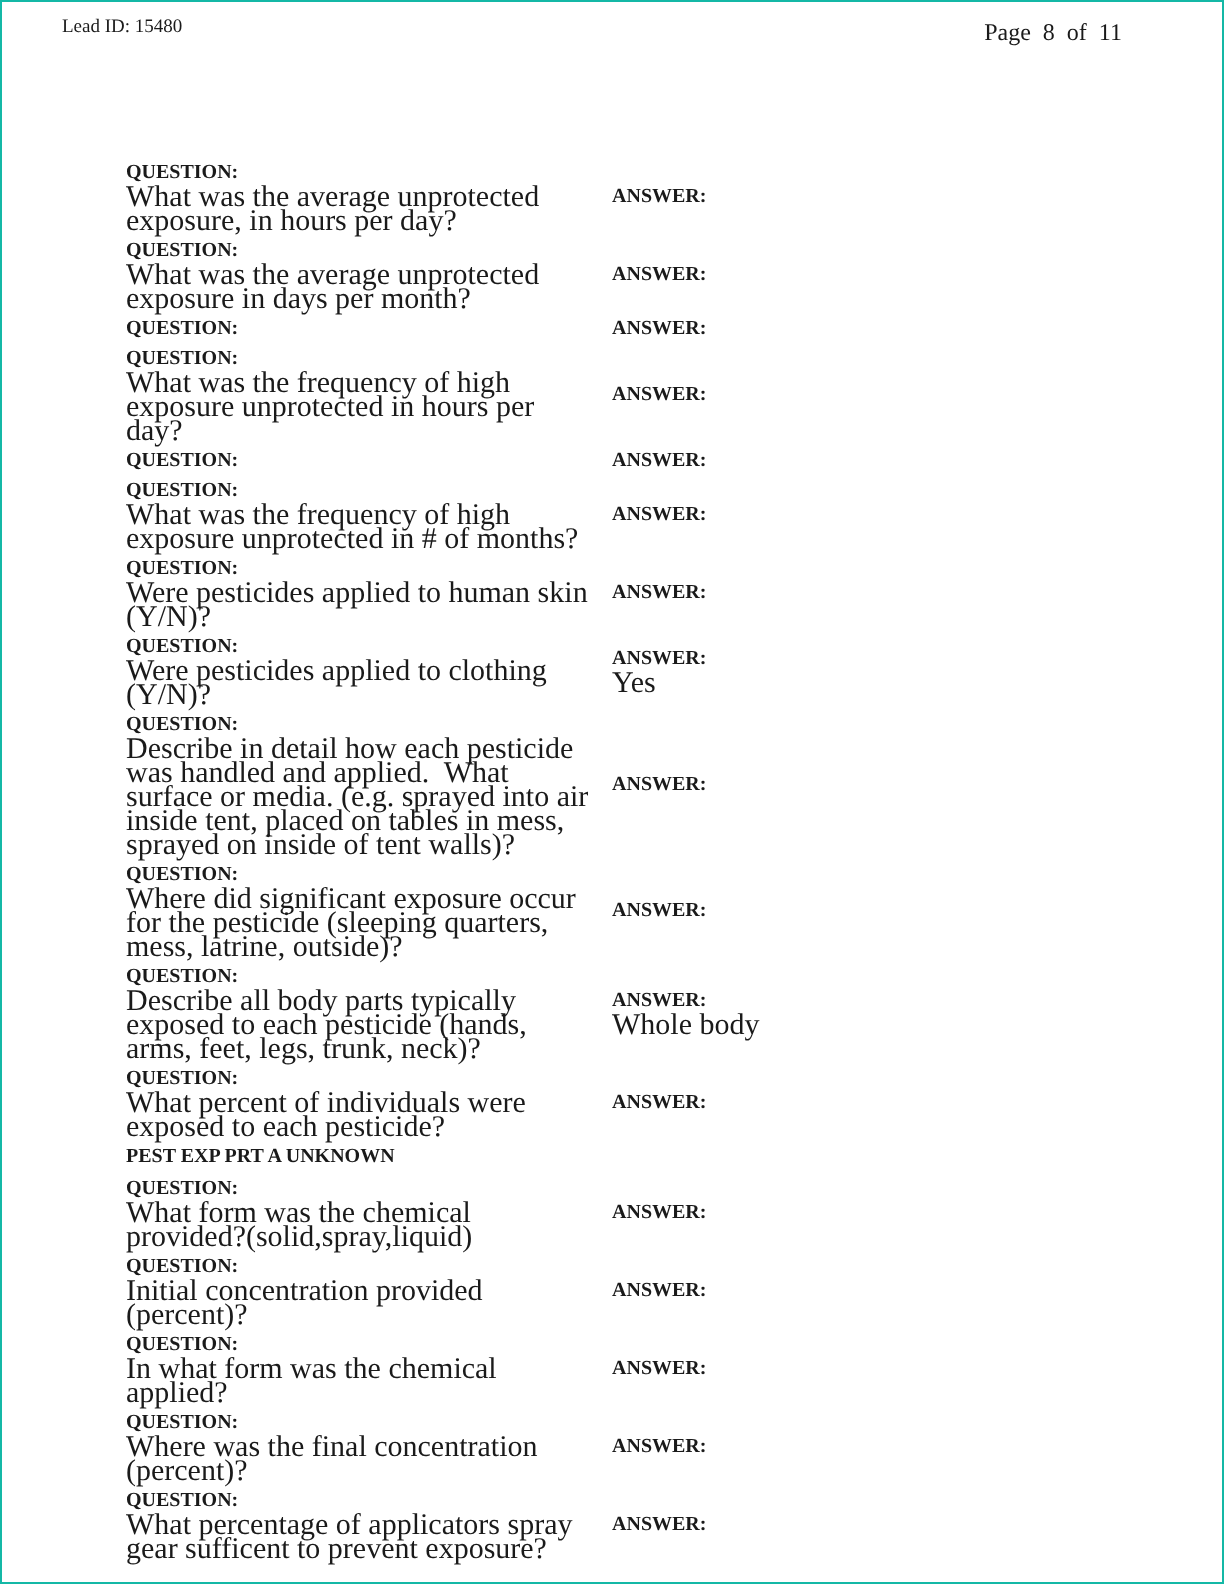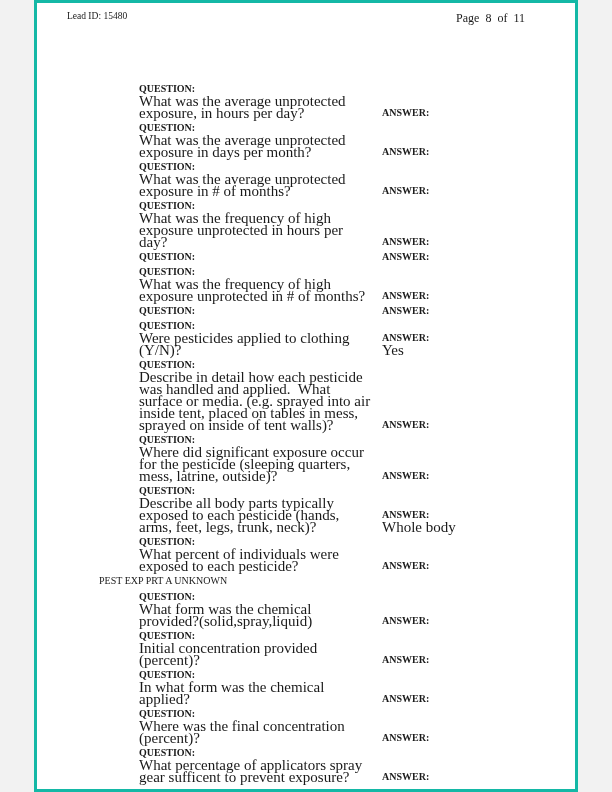--- a/index.html
+++ b/index.html
@@ -3,25 +3,25 @@
 <meta charset="utf-8">
 <style>
   html, body {
     margin: 0;
     padding: 0;
     background: #f2f2f2;
     font-family: "Liberation Serif", "DejaVu Serif", serif;
   }
   .page {
     position: relative;
-    width: 544px;
+    width: 612px;
     height: 792px;
     margin: 0 auto;
     background: #ffffff;
-    border: 3px solid #14b8a6;
+    border: 1px solid #14b8a6;
     box-sizing: border-box;
     color: #1a1a1a;
     overflow: hidden;
   }
   .hdr-left {
     position: absolute;
     top: 8px;
     left: 30px;
     font-size: 9.5px;
   }
@@ -33,23 +33,22 @@
     white-space: pre;
   }
   .qa-list {
     position: absolute;
     top: 80px;
     left: 62px;
     width: 500px;
   }
   .qa-row {
     display: flex;
-    align-items: flex-end;
+    align-items: center;
     margin-bottom: 3px;
-    margin-left: 40px;
   }
   .q-col {
     width: 243px;
     flex: 0 0 243px;
     padding-right: 8px;
     box-sizing: border-box;
   }
   .a-col {
     flex: 1 1 auto;
   }
@@ -57,21 +56,21 @@
     font-weight: bold;
     font-size: 10px;
     line-height: 12px;
   }
   .q-text, .a-text {
     font-size: 15px;
     line-height: 12px;
     white-space: pre-wrap;
   }
   .section-title {
-    font-weight: normal;
+    font-weight: bold;
     font-size: 10px;
     line-height: 12px;
     margin: 2px 0 4px 0;
   }
 </style>
 </head>
 <body>
 
 <div class="page">
   <div class="hdr-left">Lead ID: 15480</div>
@@ -94,21 +93,20 @@
           <div class="q-text">What was the average unprotected exposure in days per month?</div>
         </div>
         <div class="a-col">
           <div class="lbl">ANSWER:</div>
           <div class="a-text"></div>
         </div>
       </div>
       <div class="qa-row">
         <div class="q-col">
           <div class="lbl">QUESTION:</div>
-          <div class="q-text">What was the average unprotected exposure in # of months?</div>
         </div>
         <div class="a-col">
           <div class="lbl">ANSWER:</div>
           <div class="a-text"></div>
         </div>
       </div>
       <div class="qa-row">
         <div class="q-col">
           <div class="lbl">QUESTION:</div>
           <div class="q-text">What was the frequency of high exposure unprotected in hours per day?</div>
@@ -133,20 +131,21 @@
           <div class="q-text">What was the frequency of high exposure unprotected in # of months?</div>
         </div>
         <div class="a-col">
           <div class="lbl">ANSWER:</div>
           <div class="a-text"></div>
         </div>
       </div>
       <div class="qa-row">
         <div class="q-col">
           <div class="lbl">QUESTION:</div>
+          <div class="q-text">Were pesticides applied to human skin (Y/N)?</div>
         </div>
         <div class="a-col">
           <div class="lbl">ANSWER:</div>
           <div class="a-text"></div>
         </div>
       </div>
       <div class="qa-row">
         <div class="q-col">
           <div class="lbl">QUESTION:</div>
           <div class="q-text">Were pesticides applied to clothing (Y/N)?</div>

